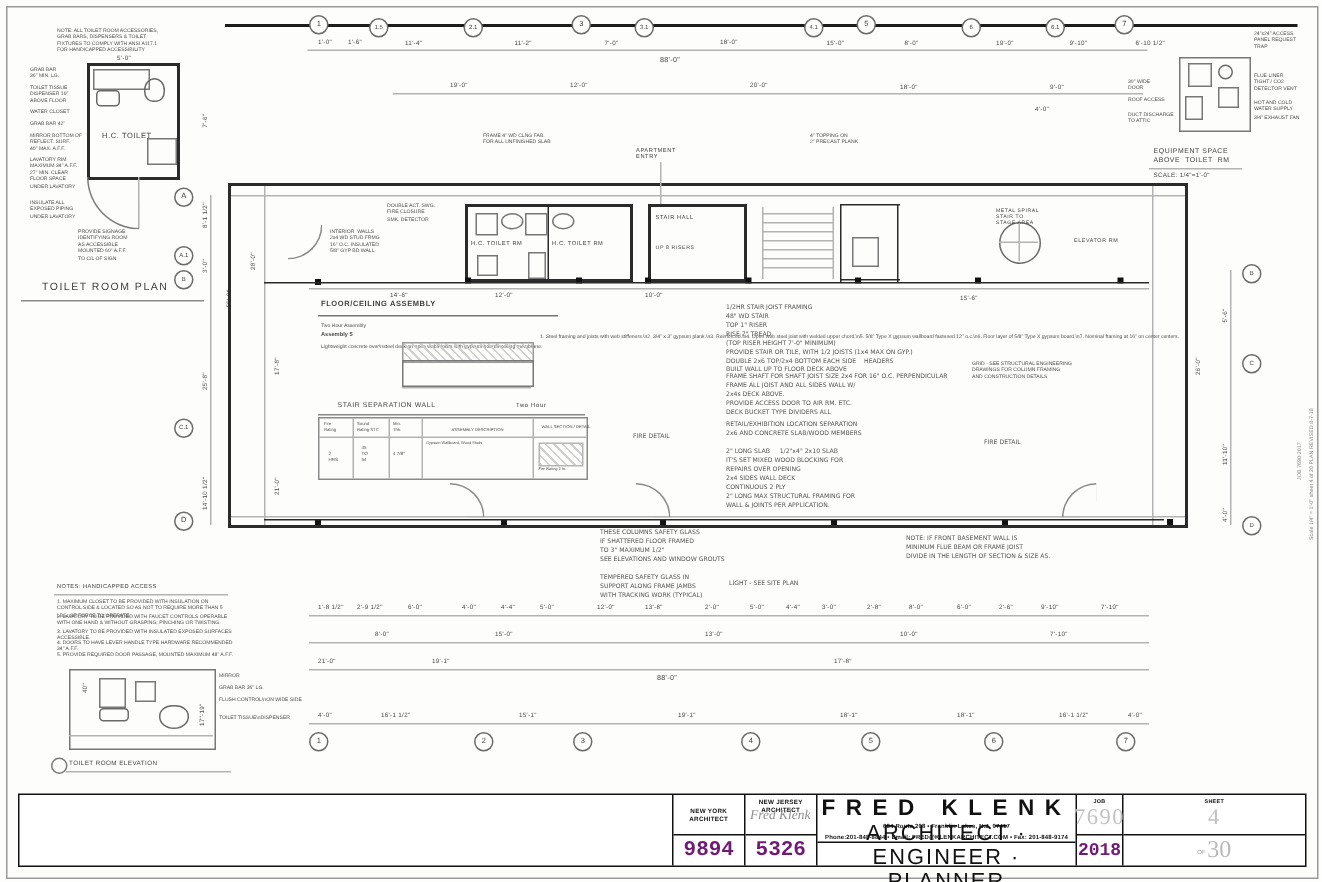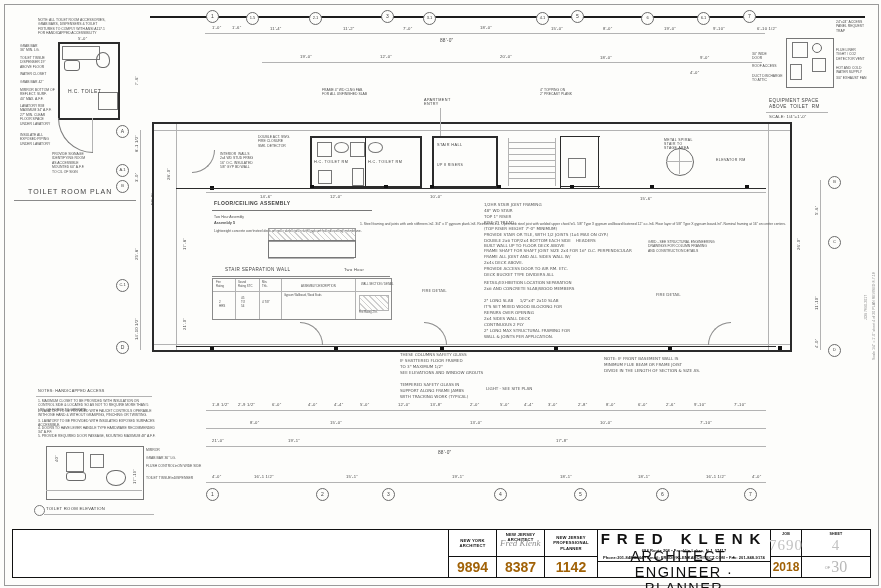--- a/index.html
+++ b/index.html
@@ -31,21 +31,21 @@
   
   #tb{position:absolute;left:12px;top:529px;width:857px;height:47px;
       border:1.4px solid #111;background:#fff;display:flex;}
   .tb-cell{border-right:1.4px solid #111;display:flex;flex-direction:column;}
   .tb-cell:last-child{border-right:none;}
   .tb-top{flex:1;display:flex;align-items:center;justify-content:center;
           border-bottom:1.4px solid #111;}
   .tb-bot{height:20px;display:flex;align-items:center;justify-content:center;}
   .tb-hdr{font-size:4.2px;font-weight:bold;text-align:center;line-height:1.25;color:#111;
           letter-spacing:.2px;}
-  .tb-num{font-size:14px;font-weight:bold;color:#a16207;font-family:Liberation Sans, sans-serif;}
+  .tb-num{font-size:14px;font-weight:bold;color:#701a75;font-family:Liberation Mono, monospace;}
   .firm{font-size:15px;font-weight:bold;letter-spacing:7px;color:#111;text-align:center;}
   .firm-sub{font-size:4px;font-weight:bold;color:#111;text-align:center;line-height:1.5;
             letter-spacing:.1px;}
   .firm-role{font-size:14.5px;color:#111;letter-spacing:1.4px;text-align:center;}
   .ghost{font-size:15px;color:#c2c2c2;font-family:"Liberation Serif",serif;letter-spacing:1px;}
   .sheetnum{font-size:16px;color:#b9b9b9;font-family:"Liberation Serif",serif;}
   .sheetof{font-size:4px;color:#9a9a9a;}
   .dwgtitle{font-size:15px;color:#cccccc;letter-spacing:4px;font-family:"Liberation Serif",serif;}
   .sig{font-family:"Liberation Serif",serif;font-size:9px;color:#8e8e8e;font-style:italic;}
 
@@ -481,35 +481,25 @@
         </div>
     </div>
 
     <div class="tb-cell" style="width:47px;">
       <div class="tb-top" style="position:relative;">
         <div class="tb-hdr" style="position:absolute;top:2px;left:0;right:0;">NEW JERSEY
 ARCHITECT</div>
         <div class="sig" style="position:absolute;top:8px;left:3px;">Fred Klenk</div>
       </div>
       <div class="tb-bot">
-          <div class="tb-num">8387</div>
+          <div class="tb-num">5326</div>
         </div>
     </div>
 
 
-    <div class="tb-cell" style="width:52px;">
-      <div class="tb-top">
-          <div class="tb-hdr">NEW JERSEY
-PROFESSIONAL
-PLANNER</div>
-        </div>
-      <div class="tb-bot">
-          <div class="tb-num">1142</div>
-        </div>
-    </div>
 
     <div class="tb-cell" style="width:172px;">
       <div class="tb-top" style="flex-direction:column;justify-content:center;gap:1px;">
         <div class="firm">FRED  KLENK</div>
         <div class="firm-sub">684 Route 208 • Franklin Lakes, N.J. 07417</div>
         <div class="firm-sub">Phone:201-848-8844 • Email: FRED@KLENKARCHITECT.COM • Fax: 201-848-9174</div>
       </div>
       <div class="tb-bot">
           <div class="firm-role">ARCHITECT  ·  ENGINEER  ·  PLANNER</div>
         </div>

